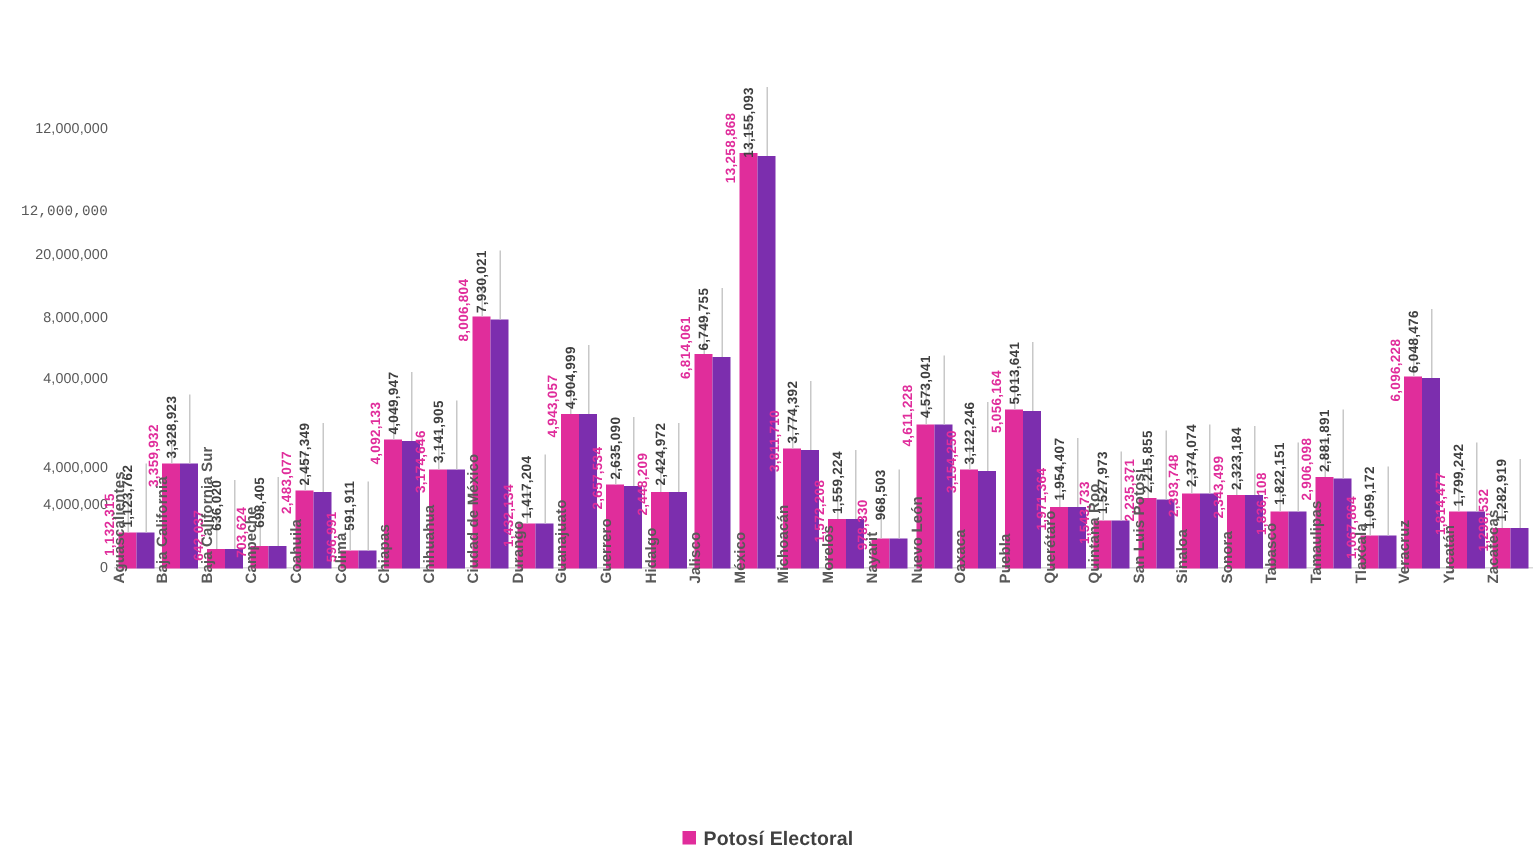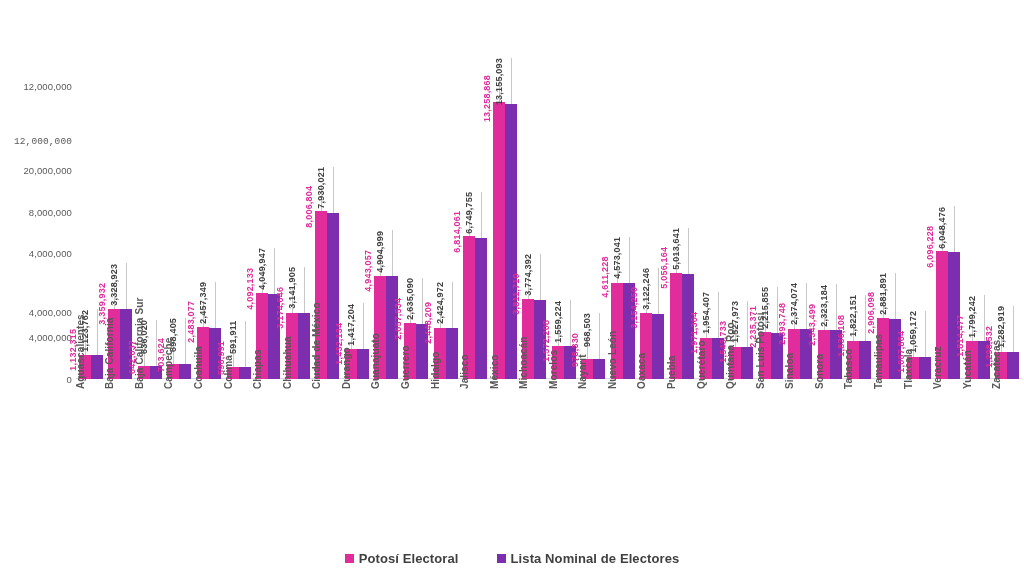--- a/index.html
+++ b/index.html
@@ -626,19 +626,15 @@
       <div class="x-cat">
         <span>Zacatecas</span>
       </div>
     </div>
 
   <div class="legend">
       <div class="legend-item">
         <span class="swatch" style="background: rgb(224, 45, 155);"></span>
         <span class="legend-label">Potosí Electoral</span>
       </div>
-      <div class="legend-item">
-        <span class="swatch" style="background: rgb(124, 46, 174);"></span>
-        <span class="legend-label">Lista Nominal de Electores</span>
-      </div>
     </div>
 
 </div>
 
 </body></html>

